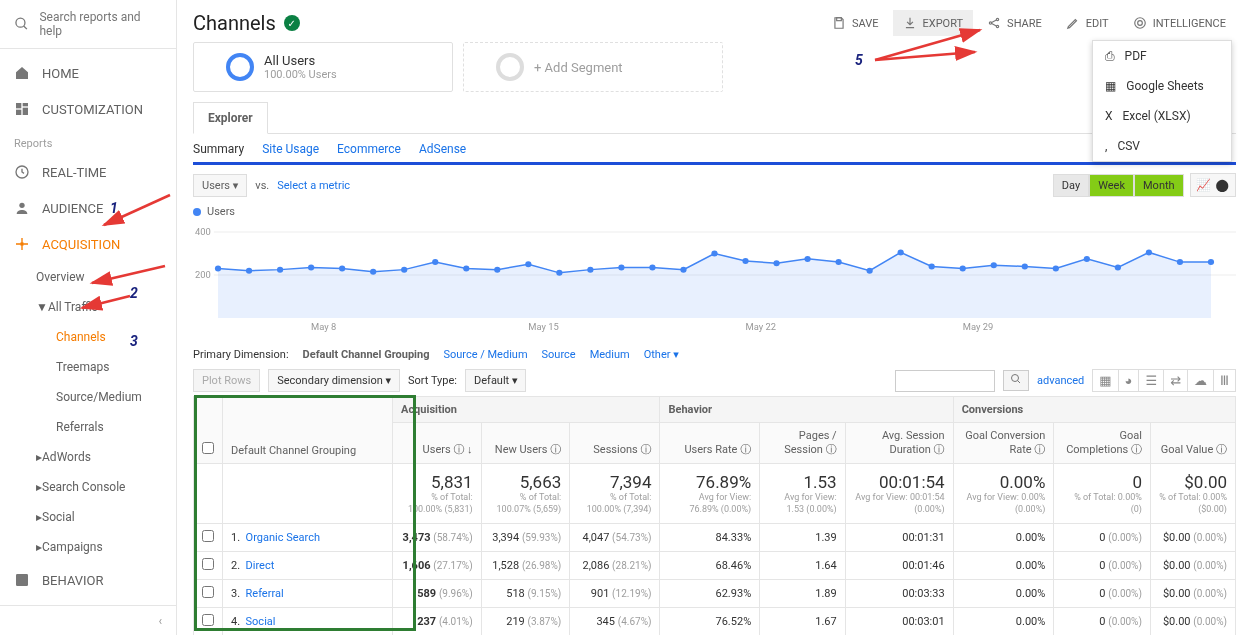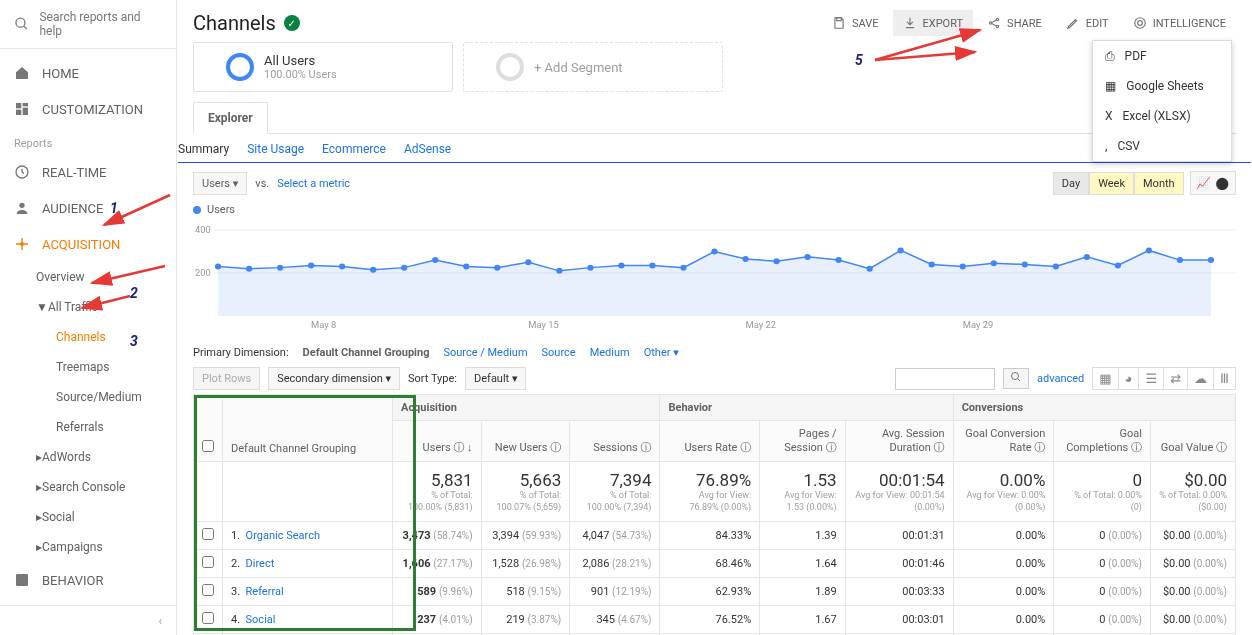--- a/index.html
+++ b/index.html
@@ -26,28 +26,28 @@
 .hbtn.exp{background:#eee}
 .seg-bar{margin:0 16px 10px;display:flex;gap:10px;align-items:center}
 .seg-box{border:1px solid #e0e0e0;border-radius:2px;padding:10px 32px;display:flex;align-items:center;gap:10px;width:260px}
 .donut{width:28px;height:28px;border:4px solid #4285f4;border-radius:50%}
 .donut.grey{border-color:#ddd}
 .seg-text .t1{font-size:13px;color:#333}
 .seg-text .t2{font-size:11px;color:#9e9e9e}
 .tabs{margin:0 16px;border-bottom:1px solid #e0e0e0;display:flex}
 .tab{padding:8px 14px;font-size:12px;color:#616161;cursor:pointer}
 .tab.active{border:1px solid #e0e0e0;border-bottom:1px solid #fff;margin-bottom:-1px;font-weight:bold;background:#fff}
-.subtabs{margin:0 1px;padding:8px 0 6px;display:flex;gap:18px;font-size:12px;border-bottom:1px solid #1d4ed8}
+.subtabs{margin:0 16px;padding:8px 0 6px;display:flex;gap:18px;font-size:12px;border-bottom:3px solid #1d4ed8}
 .subtabs span{color:#1a73e8;cursor:pointer}
 .subtabs span.active{color:#333}
 .chart-ctrl{margin:8px 16px;display:flex;justify-content:space-between;align-items:center}
 .lctrl{display:flex;align-items:center;gap:8px;font-size:11px;color:#616161}
 .mini-sel{border:1px solid #ddd;padding:4px 8px;background:#f7f7f7;cursor:pointer;font-size:11px}
 .rctrl{display:flex;align-items:center;gap:0}
-.rbtn{border:1px solid #ddd;padding:4px 8px;font-size:11px;cursor:pointer;background:#fef9c3}
+.rbtn{border:1px solid #ddd;padding:4px 8px;font-size:11px;cursor:pointer;background:#84cc16}
 .rbtn.active{background:#e8e8e8}
 .icon-box{border:1px solid #ddd;padding:4px 6px;background:#f7f7f7;margin-left:6px;display:flex;gap:4px}
 .legend{margin:0 16px;font-size:11px;color:#616161;display:flex;align-items:center;gap:6px}
 .legend-dot{width:8px;height:8px;background:#4285f4;border-radius:50%}
 .chart{margin:4px 16px 8px;position:relative;height:110px}
 .dim-row{margin:8px 16px 4px;font-size:11px;color:#616161;display:flex;gap:14px;align-items:center}
 .dim-row .lab{color:#333}
 .dim-row a{color:#1a73e8;cursor:pointer}
 .filter-row{margin:4px 16px;display:flex;align-items:center;gap:8px;font-size:11px}
 .filter-row .grey-btn{border:1px solid #ddd;padding:4px 8px;background:#f5f5f5;color:#aaa}

